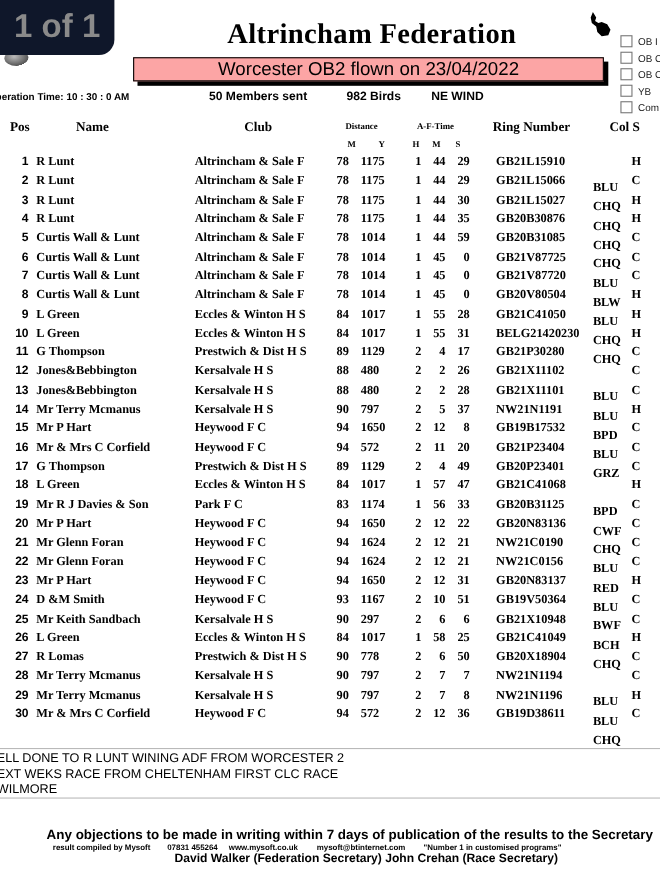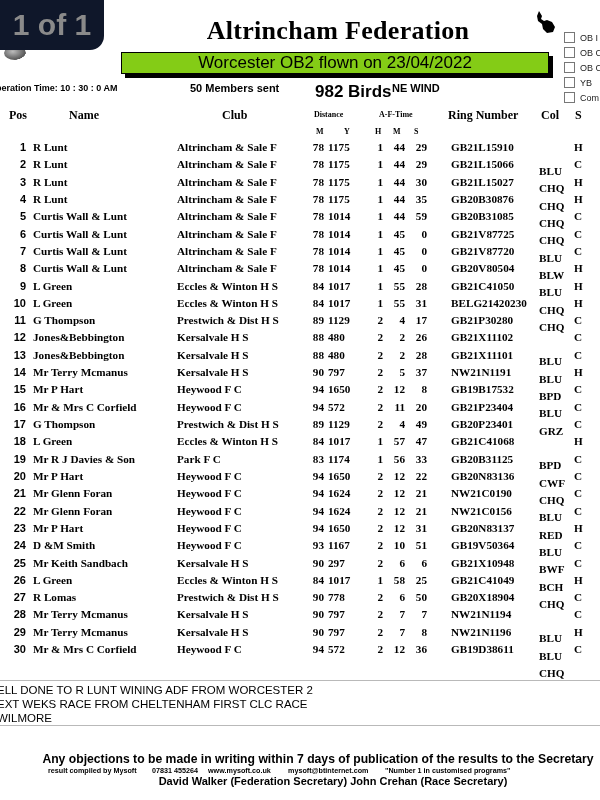--- a/index.html
+++ b/index.html
@@ -6,46 +6,46 @@
   body { width:600px; height:800px; overflow:hidden; background:#fff; position:relative; color:#000; }
 
   #page-badge { position:absolute; left:0; top:0; width:104px; height:50px; background:#0f172a; border-radius:0 0 14px 0; z-index:5; display:flex; align-items:center; justify-content:center; }
   #page-badge span { font-family:"Liberation Sans", sans-serif; font-size:30px; color:#8a8a8a; font-weight:bold; }
 
   #logo-left { position:absolute; left:4px; top:46px; width:22px; height:14px; background:radial-gradient(ellipse at 40% 40%, #bbb, #555 70%, transparent 72%); border-radius:50%; }
 
   #title { position:absolute; left:0; width:600px; top:16px; text-align:center; font-family:"Liberation Serif", serif; font-weight:bold; font-size:26px; letter-spacing:0.3px;padding-left:24px; }
   #title span { position:relative; left:14px; }
 
-  #race-box { position:absolute; left:121px; top:52px; width:426px; height:20px; border:1px solid #000; box-shadow:4px 4px 0 #000; background:#84cc16; text-align:center; font-family:"Liberation Sans", sans-serif; font-size:17px; line-height:20px; }
+  #race-box { position:absolute; left:121px; top:52px; width:426px; height:20px; border:1px solid #000; box-shadow:4px 4px 0 #000; background:#fca5a5; text-align:center; font-family:"Liberation Sans", sans-serif; font-size:17px; line-height:20px; }
 
   #bird-icon { position:absolute; left:533px; top:10px; width:24px; height:24px; }
 
   .cb-list { position:absolute; left:564px; top:30px; }
   .cb-item { display:flex; align-items:center; height:15px; font-family:"Liberation Sans", sans-serif; font-size:9px; color:#222; white-space:nowrap; }
   .cb-box { width:9px; height:9px; border:1px solid #777; background:#fff; margin-right:5px; }
 
   #info-row { position:absolute; top:82px; left:0; width:560px; height:14px; font-family:"Liberation Sans", sans-serif; font-weight:bold; font-size:10px; }
   #info-row .lib { position:absolute; left:-4px; top:1px; font-size:9px; }
   #info-row .members { position:absolute; left:190px; font-size:11px; }
-  #info-row .birds { position:absolute; left:315px; font-size:17px; }
+  #info-row .birds { position:absolute; left:315px; font-size:11px; }
   #info-row .wind { position:absolute; left:392px; font-size:11px; }
 
   .hdr { position:absolute; font-family:"Liberation Serif", serif; font-weight:bold; }
   .hdr-big { font-size:12px; top:108px; }
   .hdr-small { font-size:8px; top:110px; }
   .hdr-sub { font-size:8px; top:127px; }
 
   #rows { position:absolute; left:0; top:139px; width:600px; }
   .row { position:relative; height:17.32px; font-family:"Liberation Serif", serif; font-weight:bold; font-size:11.2px; line-height:17.32px; white-space:nowrap; }
   .row span { position:absolute; top:0; }
   .c-pos { left:0; width:26px; text-align:right; font-family:"Liberation Sans", sans-serif; font-size:11px; }
   .c-name { left:33px; }
   .c-club { left:177px; }
-  .c-m { left:306px; width:18px; text-align:right; }
+  .c-m { left:306px; width:18px; }
   .c-y { left:328px; width:34px; }
   .c-h { left:370px; width:13px; text-align:right; }
   .c-mi { left:386px; width:19px; text-align:right; }
   .c-s { left:408px; width:19px; text-align:right; }
   .c-ring { left:451px; }
   .c-col { left:539px;margin-top:24px; }
   .c-sx { left:574px; }
 
   .rule { position:absolute; left:0; width:600px; height:1px; background:#b9b9b9; }
   #notes { position:absolute; left:-3px; top:683px; font-family:"Liberation Sans", sans-serif; font-size:11.5px; line-height:14px; white-space:nowrap; }
@@ -103,21 +103,21 @@
   <span class="wind">NE WIND</span>
 </div>
 
 <div>
   <span class="hdr hdr-big" style="left:9px;">Pos</span>
   <span class="hdr hdr-big" style="left:69px;">Name</span>
   <span class="hdr hdr-big" style="left:222px;">Club</span>
   <span class="hdr hdr-small" style="left:314px;">Distance</span>
   <span class="hdr hdr-small" style="left:379px;">A-F-Time</span>
   <span class="hdr hdr-big" style="left:448px;">Ring Number</span>
-  <span class="hdr hdr-big" style="left:541px;">Col</span>
+  <span class="hdr hdr-big" style="left:554px;">Col</span>
   <span class="hdr hdr-big" style="left:575px;">S</span>
   <span class="hdr hdr-sub" style="left:316px;">M</span>
   <span class="hdr hdr-sub" style="left:344px;">Y</span>
   <span class="hdr hdr-sub" style="left:375px;">H</span>
   <span class="hdr hdr-sub" style="left:393px;">M</span>
   <span class="hdr hdr-sub" style="left:414px;">S</span>
 </div>
 
 <div id="rows">
     <div class="row">

